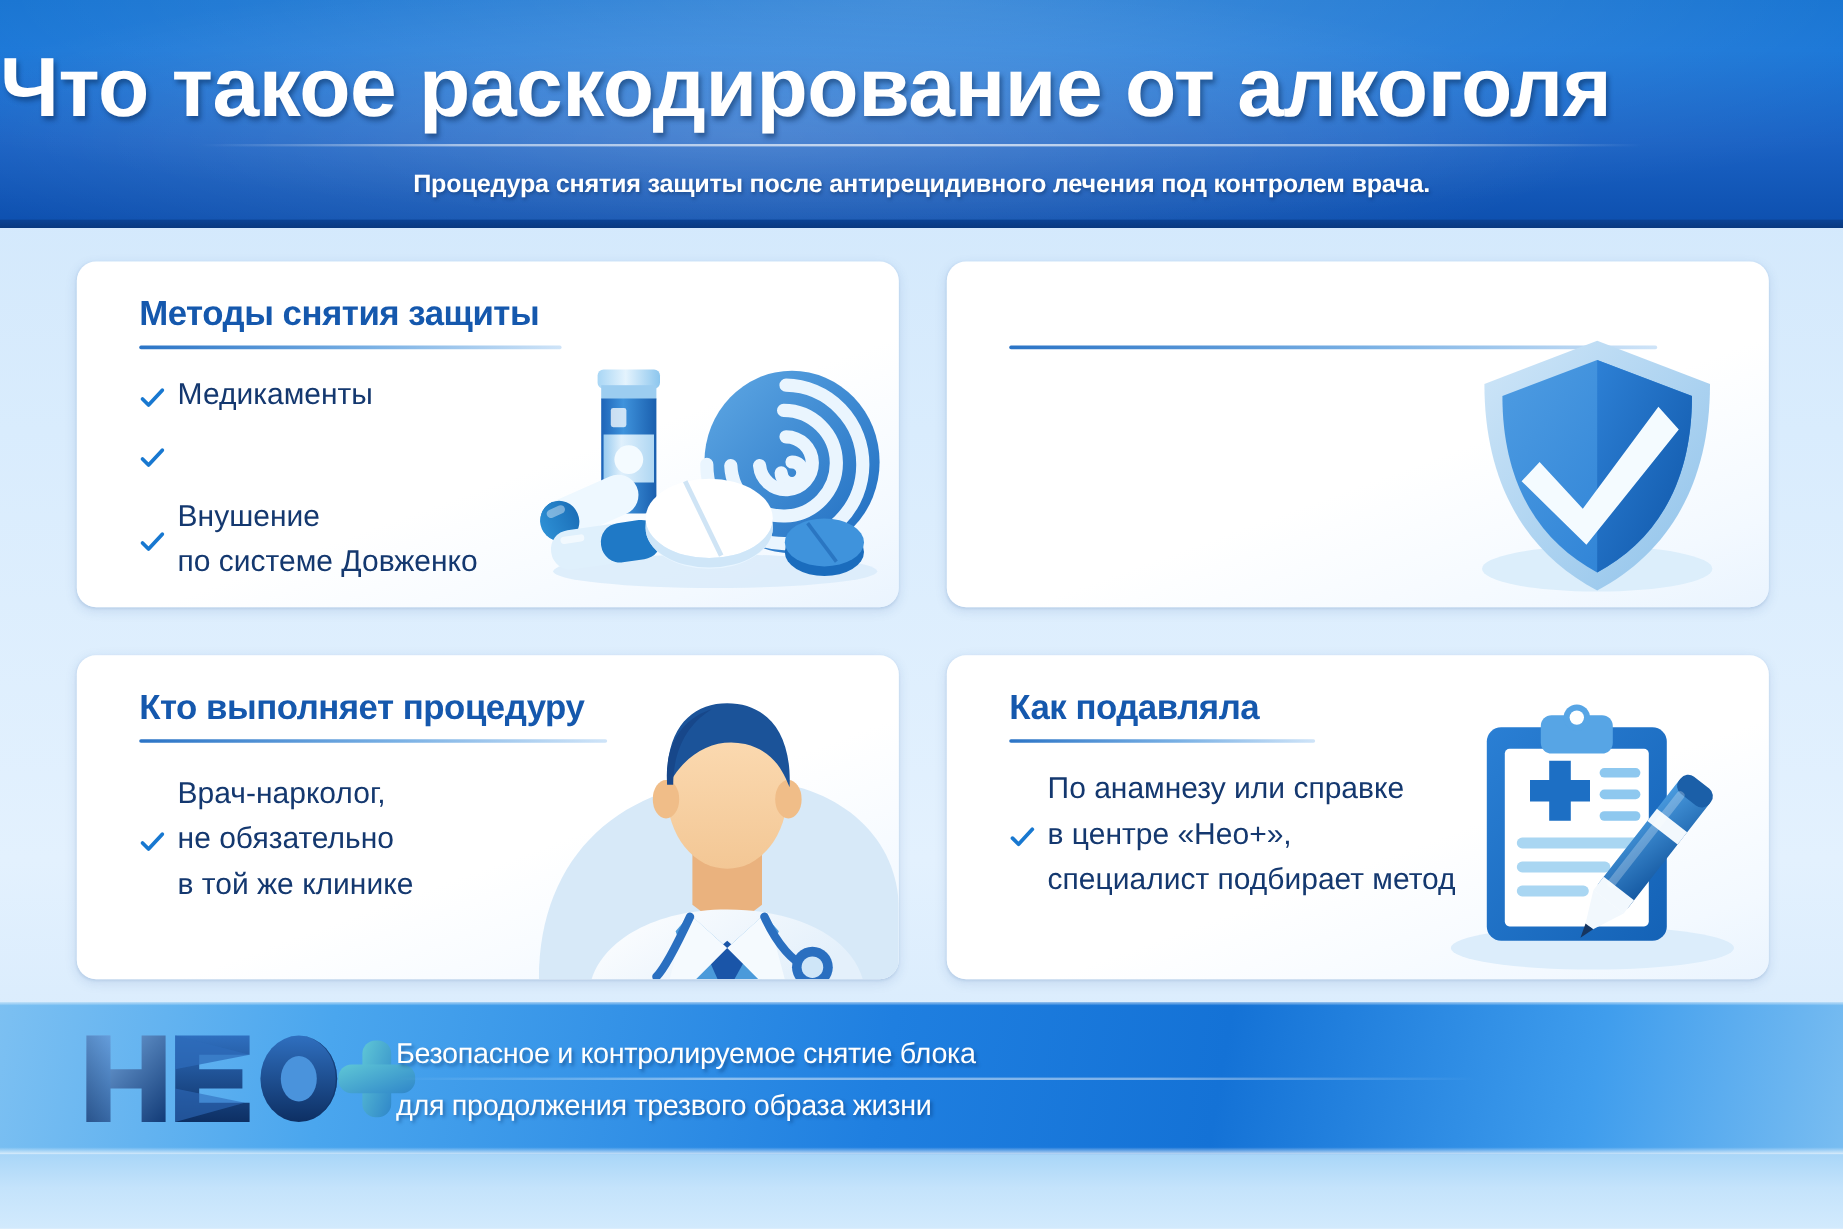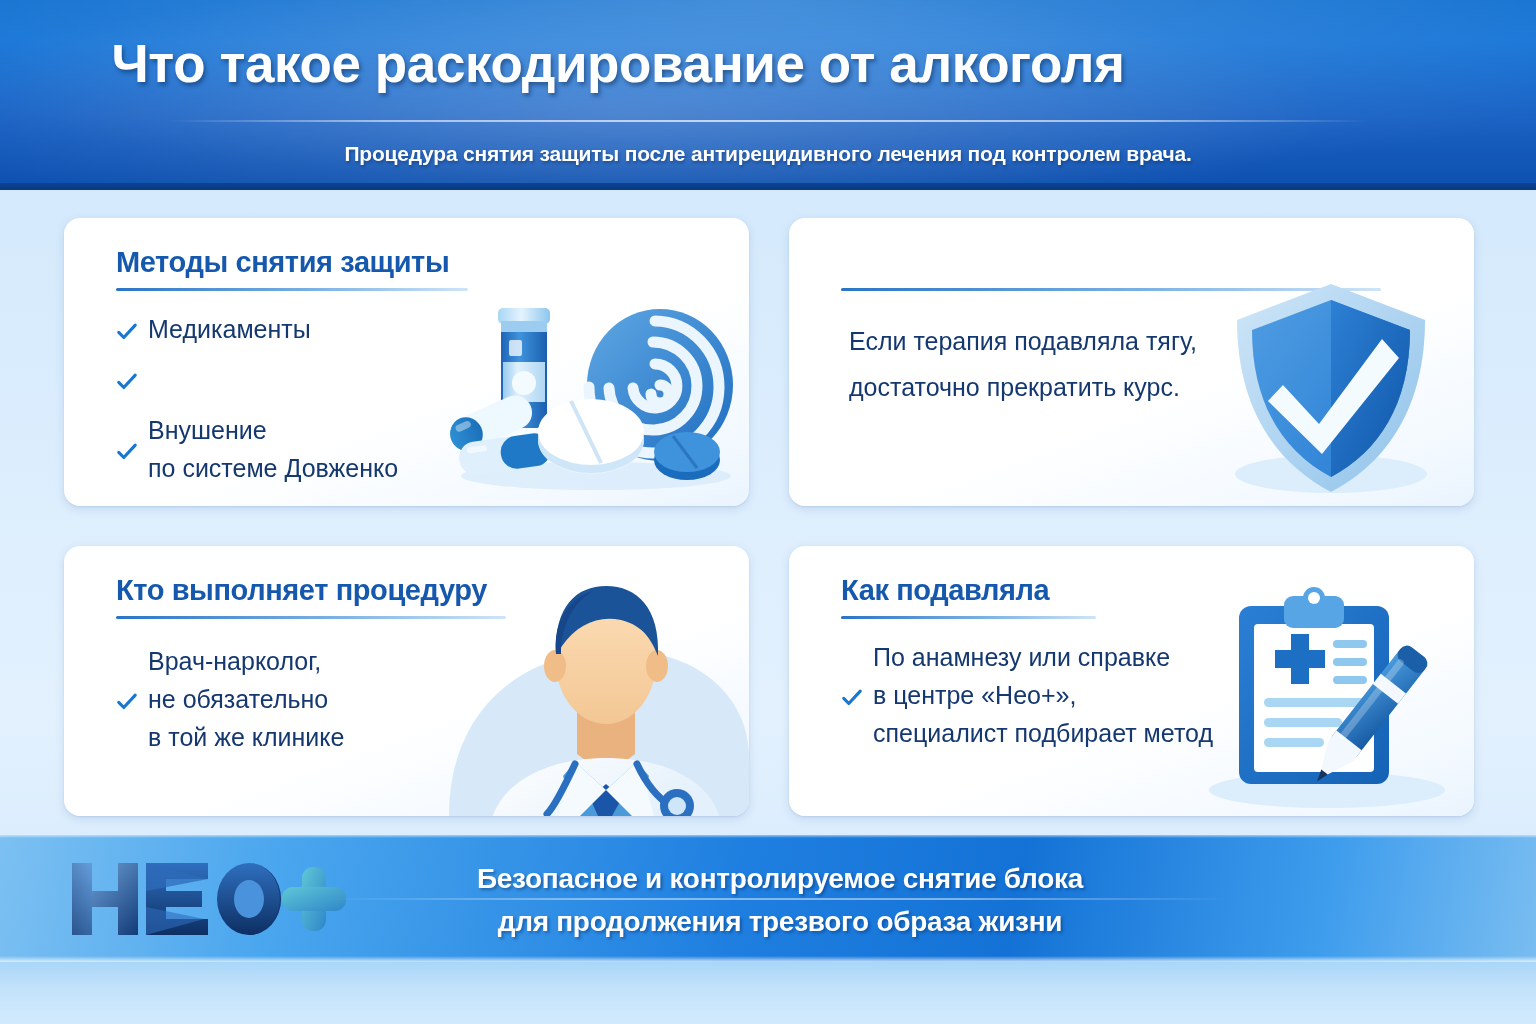--- a/index.html
+++ b/index.html
@@ -43,21 +43,21 @@
     width: 120%; height: 170%;
     background: radial-gradient(55% 60% at 42% 70%, rgba(255,255,255,0.16) 0%, rgba(255,255,255,0) 70%);
     pointer-events: none;
   }
   .title {
     position: absolute;
     left: 0; top: 33px;
     width: 1236px;
     text-align: center;
     color: #ffffff;
-    font-size: 53px;
+    font-size: 70px;
     font-weight: bold;
     letter-spacing: -0.4px;
     text-shadow: 2px 3px 4px rgba(3,30,70,0.45);
     white-space: nowrap;
   }
   .title-rule {
     position: absolute;
     left: 168px; top: 120px;
     width: 1200px; height: 2px;
     background: linear-gradient(90deg, rgba(255,255,255,0) 0%, rgba(255,255,255,0.55) 18%, rgba(255,255,255,0.7) 50%, rgba(255,255,255,0.55) 82%, rgba(255,255,255,0) 100%);
@@ -181,24 +181,24 @@
   }
   .logo {
     position: absolute;
     left: 62px; top: 18px;
     width: 290px; height: 92px;
   }
   .footer-text {
     position: absolute;
     left: 330px; top: 22px;
     width: 900px;
-    text-align: center;
+    text-align: left;
     color: #ffffff;
-    font-size: 28px;
-    font-weight: bold;
+    font-size: 24px;
+    font-weight: normal;
     line-height: 43px;
     letter-spacing: -0.3px;
     text-shadow: 2px 2px 3px rgba(5,45,100,0.45);
     white-space: pre-line;
   }
   .bottom-band {
     position: absolute;
     left: 0; top: 962px;
     width: 1536px; height: 62px;
     background: linear-gradient(180deg, #a9d6f8 0%, #c4e3fb 45%, #d2eafd 100%);
@@ -309,22 +309,20 @@
         <path d="M97 152 a53 33 0 0 0 106 0 v8 a53 33 0 0 1 -106 0 z" fill="#cfe6f8"></path>
 
         <ellipse cx="246" cy="180" rx="33" ry="20" fill="#1a6cbd"></ellipse>
         <ellipse cx="246" cy="172" rx="33" ry="20" fill="#3f93dc"></ellipse>
         <path d="M232 156 L256 188" stroke="#2a76c2" stroke-width="3"></path>
       </svg>
     </div>
 
     <div class="card">
       <div class="card-rule" style="width:540px;"></div>
-      <div class="para">Если терапия подавляла тягу,
-достаточно прекратить курс.</div>
 
       <svg class="art art-shield" viewBox="0 0 210 222">
         <defs>
           <linearGradient id="shOuter" x1="0" y1="0" x2="1" y2="1">
             <stop offset="0" stop-color="#cfe6f8"></stop>
               <stop offset="1" stop-color="#8fc2ea"></stop>
           </linearGradient>
           <linearGradient id="shL" x1="0" y1="0" x2="1" y2="0.8">
             <stop offset="0" stop-color="#4e9ce2"></stop>
               <stop offset="1" stop-color="#2a7fd4"></stop>

